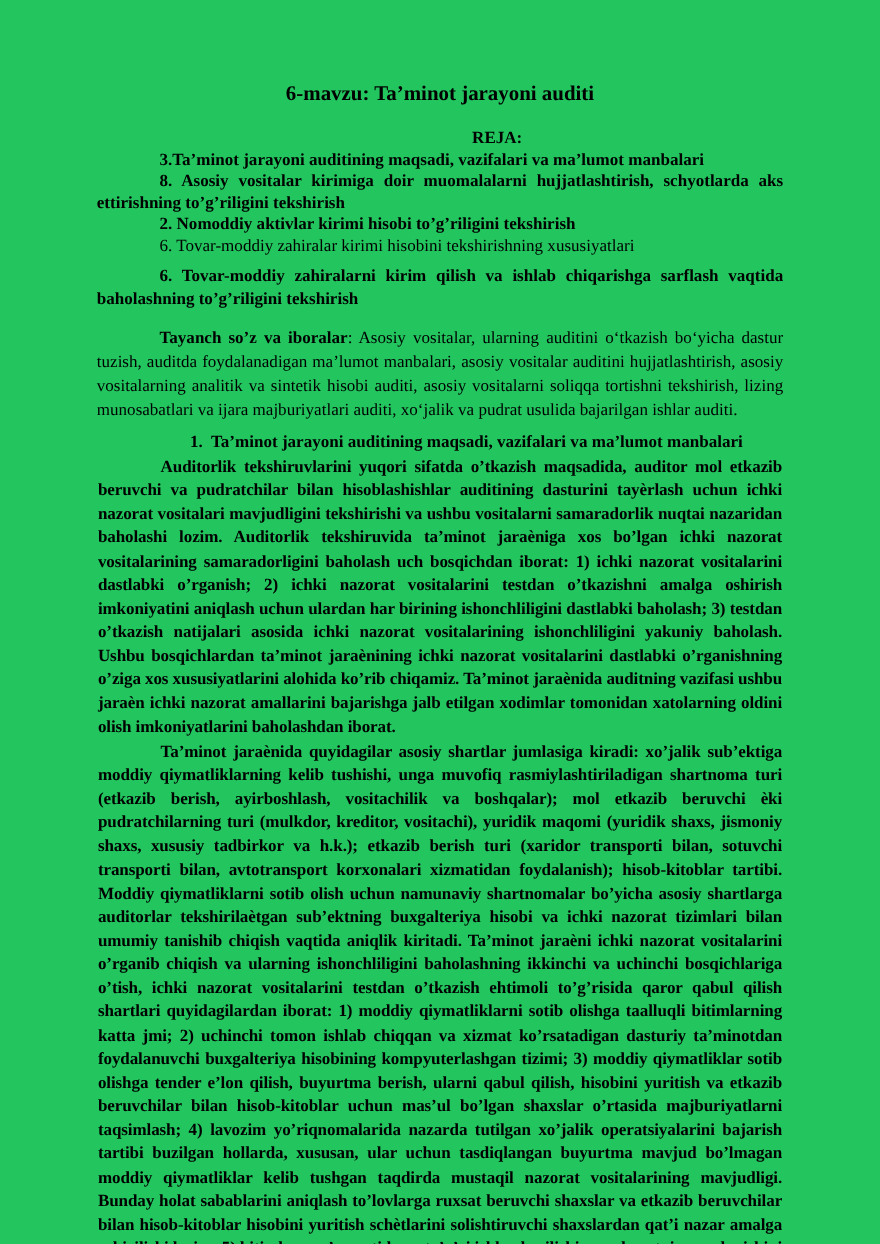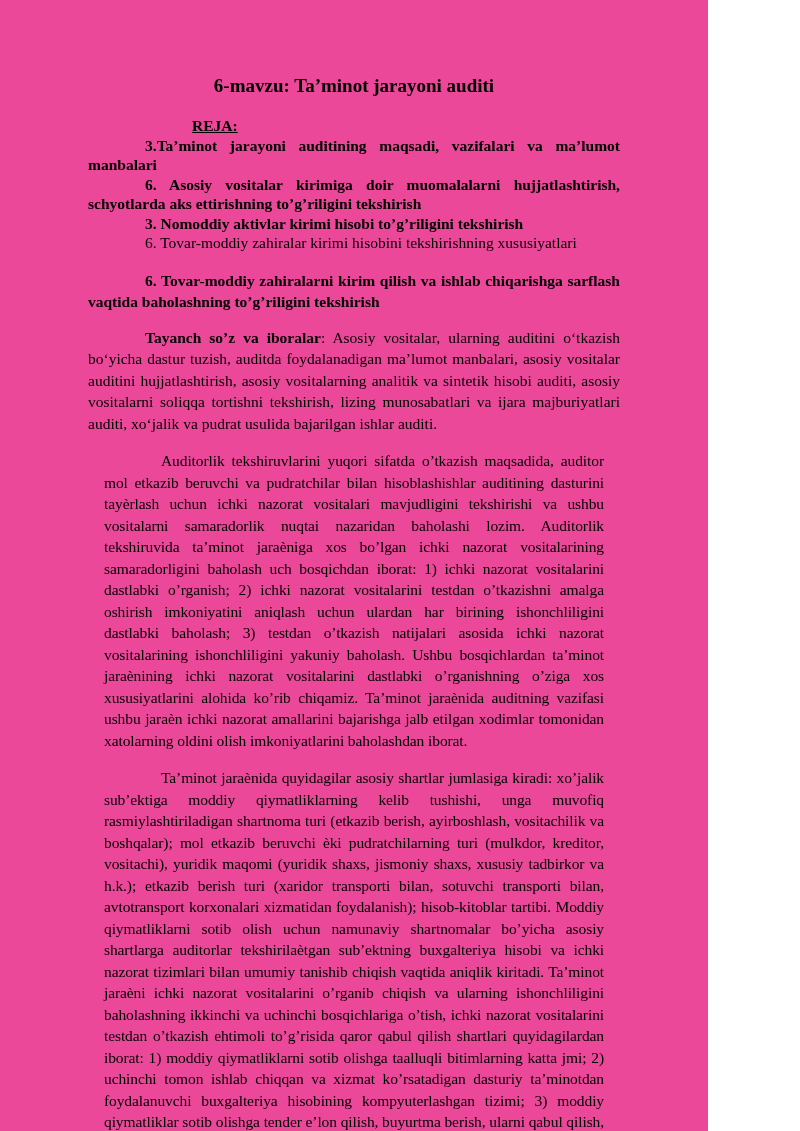--- a/index.html
+++ b/index.html
@@ -1,93 +1,95 @@
 <!DOCTYPE html>
 <html><head>
 <meta charset="utf-8">
 <style>
   html, body { margin: 0; padding: 0; background: #ffffff; }
   .page {
     position: relative;
-    width: 708px;
+    width: 800px;
     height: 1131px;
     overflow: hidden;
     box-sizing: border-box;
-    background: #ec4899;
+    background: #22c55e;
     padding: 74px 88px 0 88px;
     color: #000000;
     font-family: "Liberation Serif", "DejaVu Serif", serif;
     font-size: 15.5px;
     line-height: 21.5px;
   }
   .doc-title {
     margin: 0 0 19px 0;
     font-size: 19px;
     line-height: 23px;
     font-weight: bold;
     text-align: center;
   }
   .plan-heading {
     margin: 0;
     font-weight: bold;
+    text-align: center;
     padding-left: 104px;
     line-height: 19.5px;
     white-space: nowrap;
-    text-decoration: underline;
   }
   .plan-item {
     margin: 0;
     text-indent: 57px;
     text-align: justify;
     line-height: 19.5px;
   }
   .plan-item.bold { font-weight: bold; }
-  .plan-item.spaced { margin-top: 17px; line-height: 21px; }
+  .plan-item.spaced { margin-top: 7px; line-height: 21px; }
   .keywords {
     margin: 15px 0 0 0;
     text-indent: 57px;
     text-align: justify;
   }
   .keywords .kw-label { font-weight: bold; }
   .section-heading {
     margin: 8px 0 0 0;
     font-size: 15.5px;
     font-weight: bold;
     text-align: center;
     padding-left: 48px;
     line-height: 21.5px;
     white-space: nowrap;
   }
   .body-para {
-    margin: 16px;
+    margin: 1px;
     text-indent: 57px;
     text-align: justify;
     letter-spacing: -0.1px;
+    font-weight: bold;
   }
 </style>
 </head>
 <body>
 
 <div class="page">
 
   <h1 class="doc-title">6-mavzu: Ta’minot jarayoni auditi</h1>
 
   <p class="plan-heading">REJA:</p>
 
   <p class="plan-item bold">3.Ta’minot jarayoni auditining maqsadi, vazifalari va ma’lumot manbalari</p>
 
 
-  <p class="plan-item bold">6. Asosiy vositalar kirimiga doir muomalalarni hujjatlashtirish, schyotlarda aks ettirishning to’g’riligini tekshirish</p>
+  <p class="plan-item bold">8. Asosiy vositalar kirimiga doir muomalalarni hujjatlashtirish, schyotlarda aks ettirishning to’g’riligini tekshirish</p>
 
-  <p class="plan-item bold">3. Nomoddiy aktivlar kirimi hisobi to’g’riligini tekshirish</p>
+  <p class="plan-item bold">2. Nomoddiy aktivlar kirimi hisobi to’g’riligini tekshirish</p>
 
   <p class="plan-item">6. Tovar-moddiy zahiralar kirimi hisobini tekshirishning xususiyatlari</p>
 
   <p class="plan-item bold spaced">6. Tovar-moddiy zahiralarni kirim qilish va ishlab chiqarishga sarflash vaqtida baholashning to’g’riligini tekshirish</p>
 
   <p class="keywords"><span class="kw-label">Tayanch so’z va iboralar</span><span>: Asosiy vositalar, ularning auditini o‘tkazish bo‘yicha dastur tuzish, auditda foydalanadigan ma’lumot manbalari, asosiy vositalar auditini hujjatlashtirish, asosiy vositalarning analitik va sintetik hisobi auditi, asosiy vositalarni soliqqa tortishni tekshirish, lizing munosabatlari va ijara majburiyatlari auditi, xo‘jalik va pudrat usulida bajarilgan ishlar auditi.</span></p>
 
+  <h2 class="section-heading">1.&nbsp; Ta’minot jarayoni auditining maqsadi, vazifalari va ma’lumot manbalari</h2>
 
   <p class="body-para">Auditorlik tekshiruvlarini yuqori sifatda o’tkazish maqsadida, auditor mol etkazib beruvchi va pudratchilar bilan hisoblashishlar auditining dasturini tayèrlash uchun ichki nazorat vositalari mavjudligini tekshirishi va ushbu vositalarni samaradorlik nuqtai nazaridan baholashi lozim. Auditorlik tekshiruvida ta’minot jaraèniga xos bo’lgan ichki nazorat vositalarining samaradorligini baholash uch bosqichdan iborat: 1) ichki nazorat vositalarini dastlabki o’rganish; 2) ichki nazorat vositalarini testdan o’tkazishni amalga oshirish imkoniyatini aniqlash uchun ulardan har birining ishonchliligini dastlabki baholash; 3) testdan o’tkazish natijalari asosida ichki nazorat vositalarining ishonchliligini yakuniy baholash. Ushbu bosqichlardan ta’minot jaraènining ichki nazorat vositalarini dastlabki o’rganishning o’ziga xos xususiyatlarini alohida ko’rib chiqamiz. Ta’minot jaraènida auditning vazifasi ushbu jaraèn ichki nazorat amallarini bajarishga jalb etilgan xodimlar tomonidan xatolarning oldini olish imkoniyatlarini baholashdan iborat.</p>
 
   <p class="body-para">Ta’minot jaraènida quyidagilar asosiy shartlar jumlasiga kiradi: xo’jalik sub’ektiga moddiy qiymatliklarning kelib tushishi, unga muvofiq rasmiylashtiriladigan shartnoma turi (etkazib berish, ayirboshlash, vositachilik va boshqalar); mol etkazib beruvchi èki pudratchilarning turi (mulkdor, kreditor, vositachi), yuridik maqomi (yuridik shaxs, jismoniy shaxs, xususiy tadbirkor va h.k.); etkazib berish turi (xaridor transporti bilan, sotuvchi transporti bilan, avtotransport korxonalari xizmatidan foydalanish); hisob-kitoblar tartibi. Moddiy qiymatliklarni sotib olish uchun namunaviy shartnomalar bo’yicha asosiy shartlarga auditorlar tekshirilaètgan sub’ektning buxgalteriya hisobi va ichki nazorat tizimlari bilan umumiy tanishib chiqish vaqtida aniqlik kiritadi. Ta’minot jaraèni ichki nazorat vositalarini o’rganib chiqish va ularning ishonchliligini baholashning ikkinchi va uchinchi bosqichlariga o’tish, ichki nazorat vositalarini testdan o’tkazish ehtimoli to’g’risida qaror qabul qilish shartlari quyidagilardan iborat: 1) moddiy qiymatliklarni sotib olishga taalluqli bitimlarning katta jmi; 2) uchinchi tomon ishlab chiqqan va xizmat ko’rsatadigan dasturiy ta’minotdan foydalanuvchi buxgalteriya hisobining kompyuterlashgan tizimi; 3) moddiy qiymatliklar sotib olishga tender e’lon qilish, buyurtma berish, ularni qabul qilish, hisobini yuritish va etkazib beruvchilar bilan hisob-kitoblar uchun mas’ul bo’lgan shaxslar o’rtasida majburiyatlarni taqsimlash; 4) lavozim yo’riqnomalarida nazarda tutilgan xo’jalik operatsiyalarini bajarish tartibi buzilgan hollarda, xususan, ular uchun tasdiqlangan buyurtma mavjud bo’lmagan moddiy qiymatliklar kelib tushgan taqdirda mustaqil nazorat vositalarining mavjudligi. Bunday holat sabablarini aniqlash to’lovlarga ruxsat beruvchi shaxslar va etkazib beruvchilar bilan hisob-kitoblar hisobini yuritish schètlarini solishtiruvchi shaxslardan qat’i nazar amalga oshirilishi lozim; 5) bitimlarga o’z vaqtida va to’g’ri ishlov berilishi va axborotning saqlanishini nazorat qilishning samarali usullari.</p>
 
 </div>
 
 </body></html>

